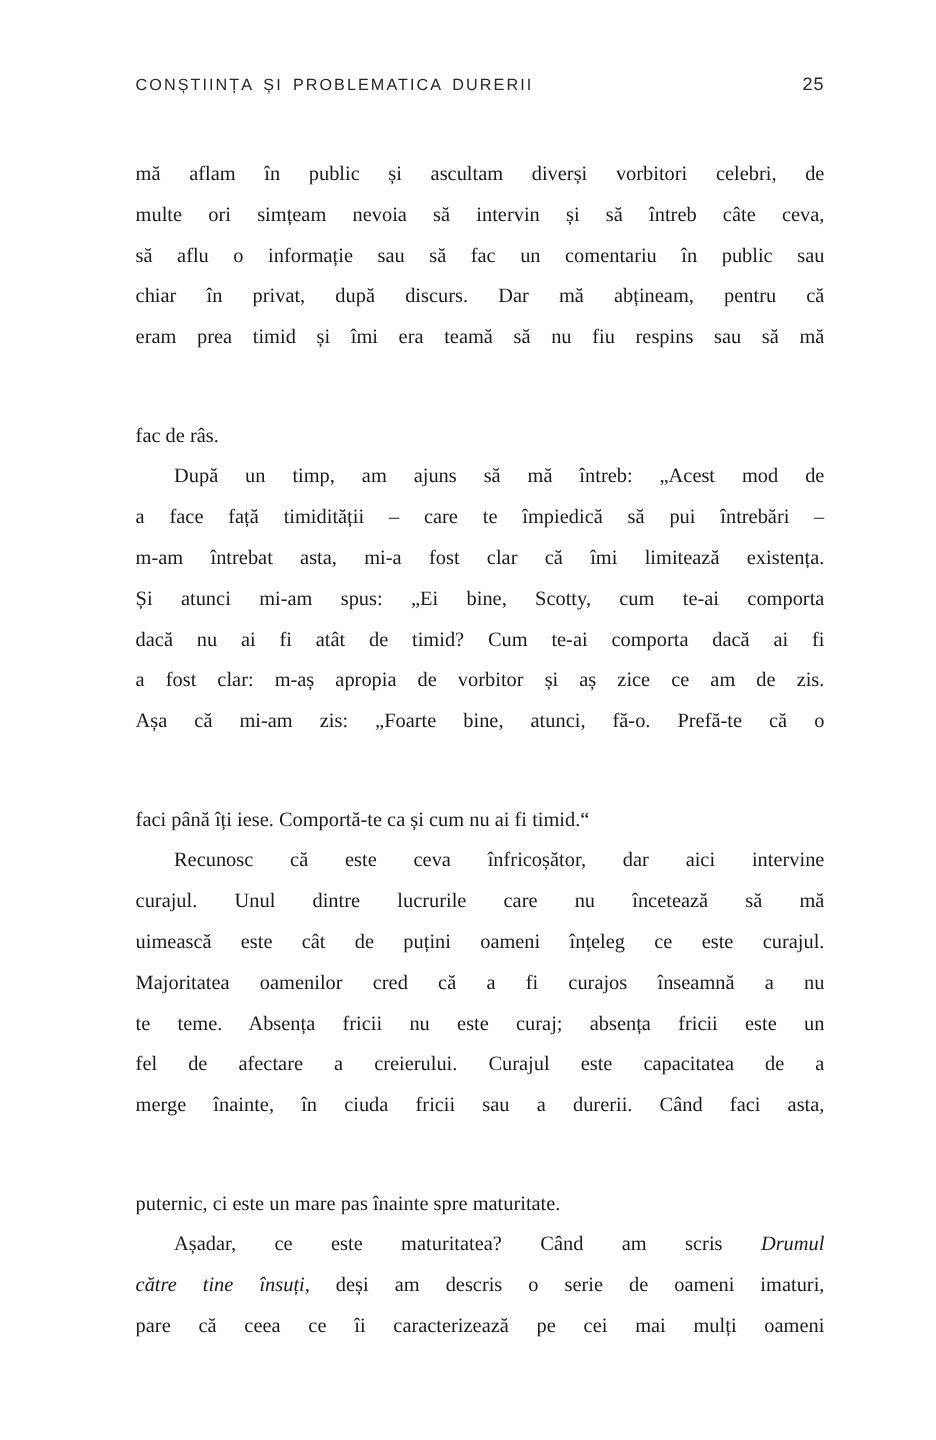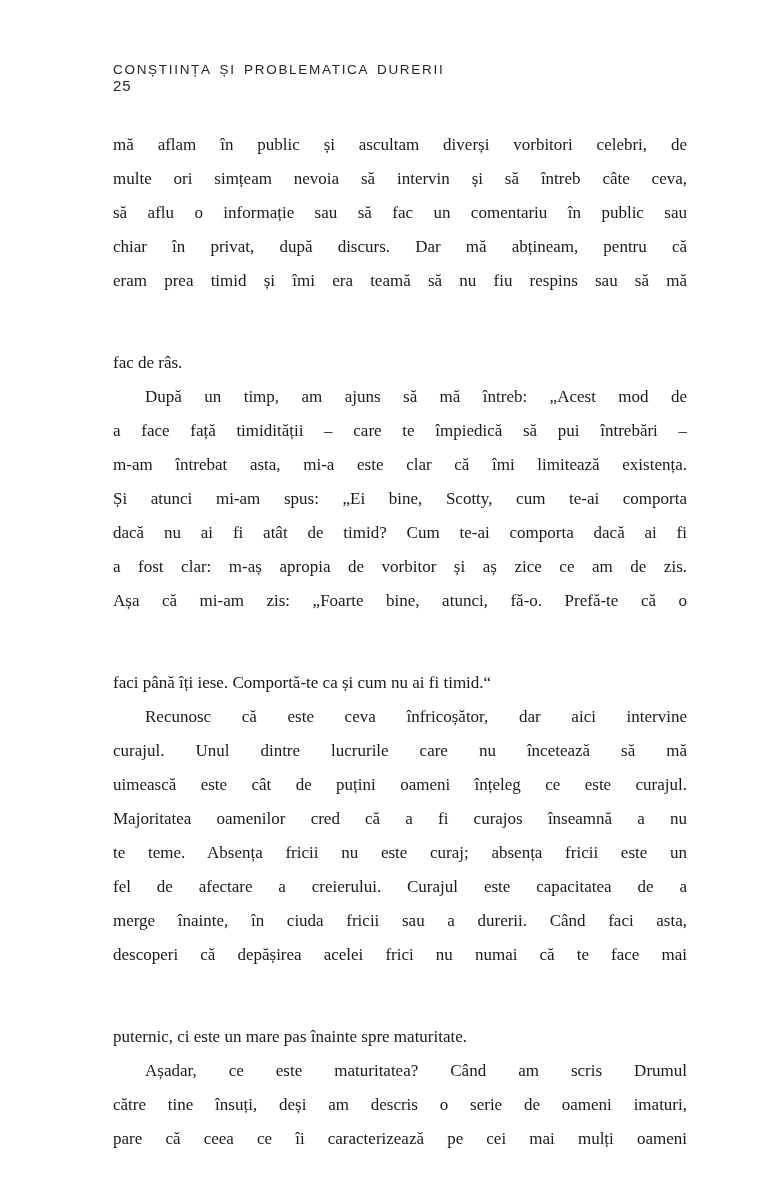--- a/index.html
+++ b/index.html
@@ -18,21 +18,20 @@
   .running-head {
     position: absolute;
     left: 113px;
     right: 93px;
     top: 62px;
     display: flex;
     justify-content: space-between;
     align-items: baseline;
     font-family: "Liberation Sans", sans-serif;
     color: #262626;
-    flex-direction: column;
   }
   .rh-title {
     font-size: 13.5px;
     letter-spacing: 1.7px;
     word-spacing: 3px;
   }
   .rh-page {
     font-size: 15px;
     letter-spacing: 0.8px;
     text-align: center;
@@ -53,52 +52,52 @@
     overflow: hidden;
   }
   .line.para-end {
     text-align-last: left;
     margin-top: 48px;
   }
   .line.indent {
     text-indent: 32px;
   }
   .it {
+    font-style: italic;
     margin-top: 45px;
   }
 </style>
 </head>
 <body>
 
 <div class="page" style="background: rgb(255, 255, 255);">
   <div class="running-head" style="color: rgb(38, 38, 38);">
     <span class="rh-title">CONȘTIINȚA ȘI PROBLEMATICA DURERII</span>
     <span class="rh-page">25</span>
   </div>
   <div class="body-text" style="color: rgb(26, 26, 26);">
       <div class="line" style=""><span>mă aflam în public și ascultam diverși vorbitori celebri, de</span></div>
       <div class="line" style=""><span>multe ori simțeam nevoia să intervin și să întreb câte ceva,</span></div>
       <div class="line" style=""><span>să aflu o informație sau să fac un comentariu în public sau</span></div>
       <div class="line" style=""><span>chiar în privat, după discurs. Dar mă abțineam, pentru că</span></div>
       <div class="line" style=""><span>eram prea timid și îmi era teamă să nu fiu respins sau să mă</span></div>
       <div class="line para-end" style=""><span>fac de râs.</span></div>
       <div class="line indent" style=""><span>După un timp, am ajuns să mă întreb: „Acest mod de</span></div>
       <div class="line" style=""><span>a face față timidității – care te împiedică să pui întrebări –</span></div>
-      <div class="line" style=""><span>m-am întrebat asta, mi-a este clar că îmi limitează existența.</span></div>
+      <div class="line" style=""><span>m-am întrebat asta, mi-a fost clar că îmi limitează existența.</span></div>
       <div class="line" style=""><span>Și atunci mi-am spus: „Ei bine, Scotty, cum te-ai comporta</span></div>
       <div class="line" style=""><span>dacă nu ai fi atât de timid? Cum te-ai comporta dacă ai fi</span></div>
       <div class="line" style=""><span>a fost clar: m-aș apropia de vorbitor și aș zice ce am de zis.</span></div>
       <div class="line" style=""><span>Așa că mi-am zis: „Foarte bine, atunci, fă-o. Prefă-te că o</span></div>
       <div class="line para-end" style=""><span>faci până îți iese. Comportă-te ca și cum nu ai fi timid.“</span></div>
       <div class="line indent" style=""><span>Recunosc că este ceva înfricoșător, dar aici intervine</span></div>
       <div class="line" style=""><span>curajul. Unul dintre lucrurile care nu încetează să mă</span></div>
       <div class="line" style=""><span>uimească este cât de puțini oameni înțeleg ce este curajul.</span></div>
       <div class="line" style=""><span>Majoritatea oamenilor cred că a fi curajos înseamnă a nu</span></div>
       <div class="line" style=""><span>te teme. Absența fricii nu este curaj; absența fricii este un</span></div>
       <div class="line" style=""><span>fel de afectare a creierului. Curajul este capacitatea de a</span></div>
       <div class="line" style=""><span>merge înainte, în ciuda fricii sau a durerii. Când faci asta,</span></div>
-      <div class="line" style=""><span>descoperi că depășirea acelei frici nu numai că te face mai</span></div>
       <div class="line para-end" style=""><span>puternic, ci este un mare pas înainte spre maturitate.</span></div>
       <div class="line indent" style=""><span>Așadar, ce este maturitatea? Când am scris </span><span class="it">Drumul</span></div>
       <div class="line" style=""><span class="it">către tine însuți,</span><span> deși am descris o serie de oameni imaturi,</span></div>
       <div class="line" style=""><span>pare că ceea ce îi caracterizează pe cei mai mulți oameni</span></div>
     </div>
 </div>
 
 </body></html>

